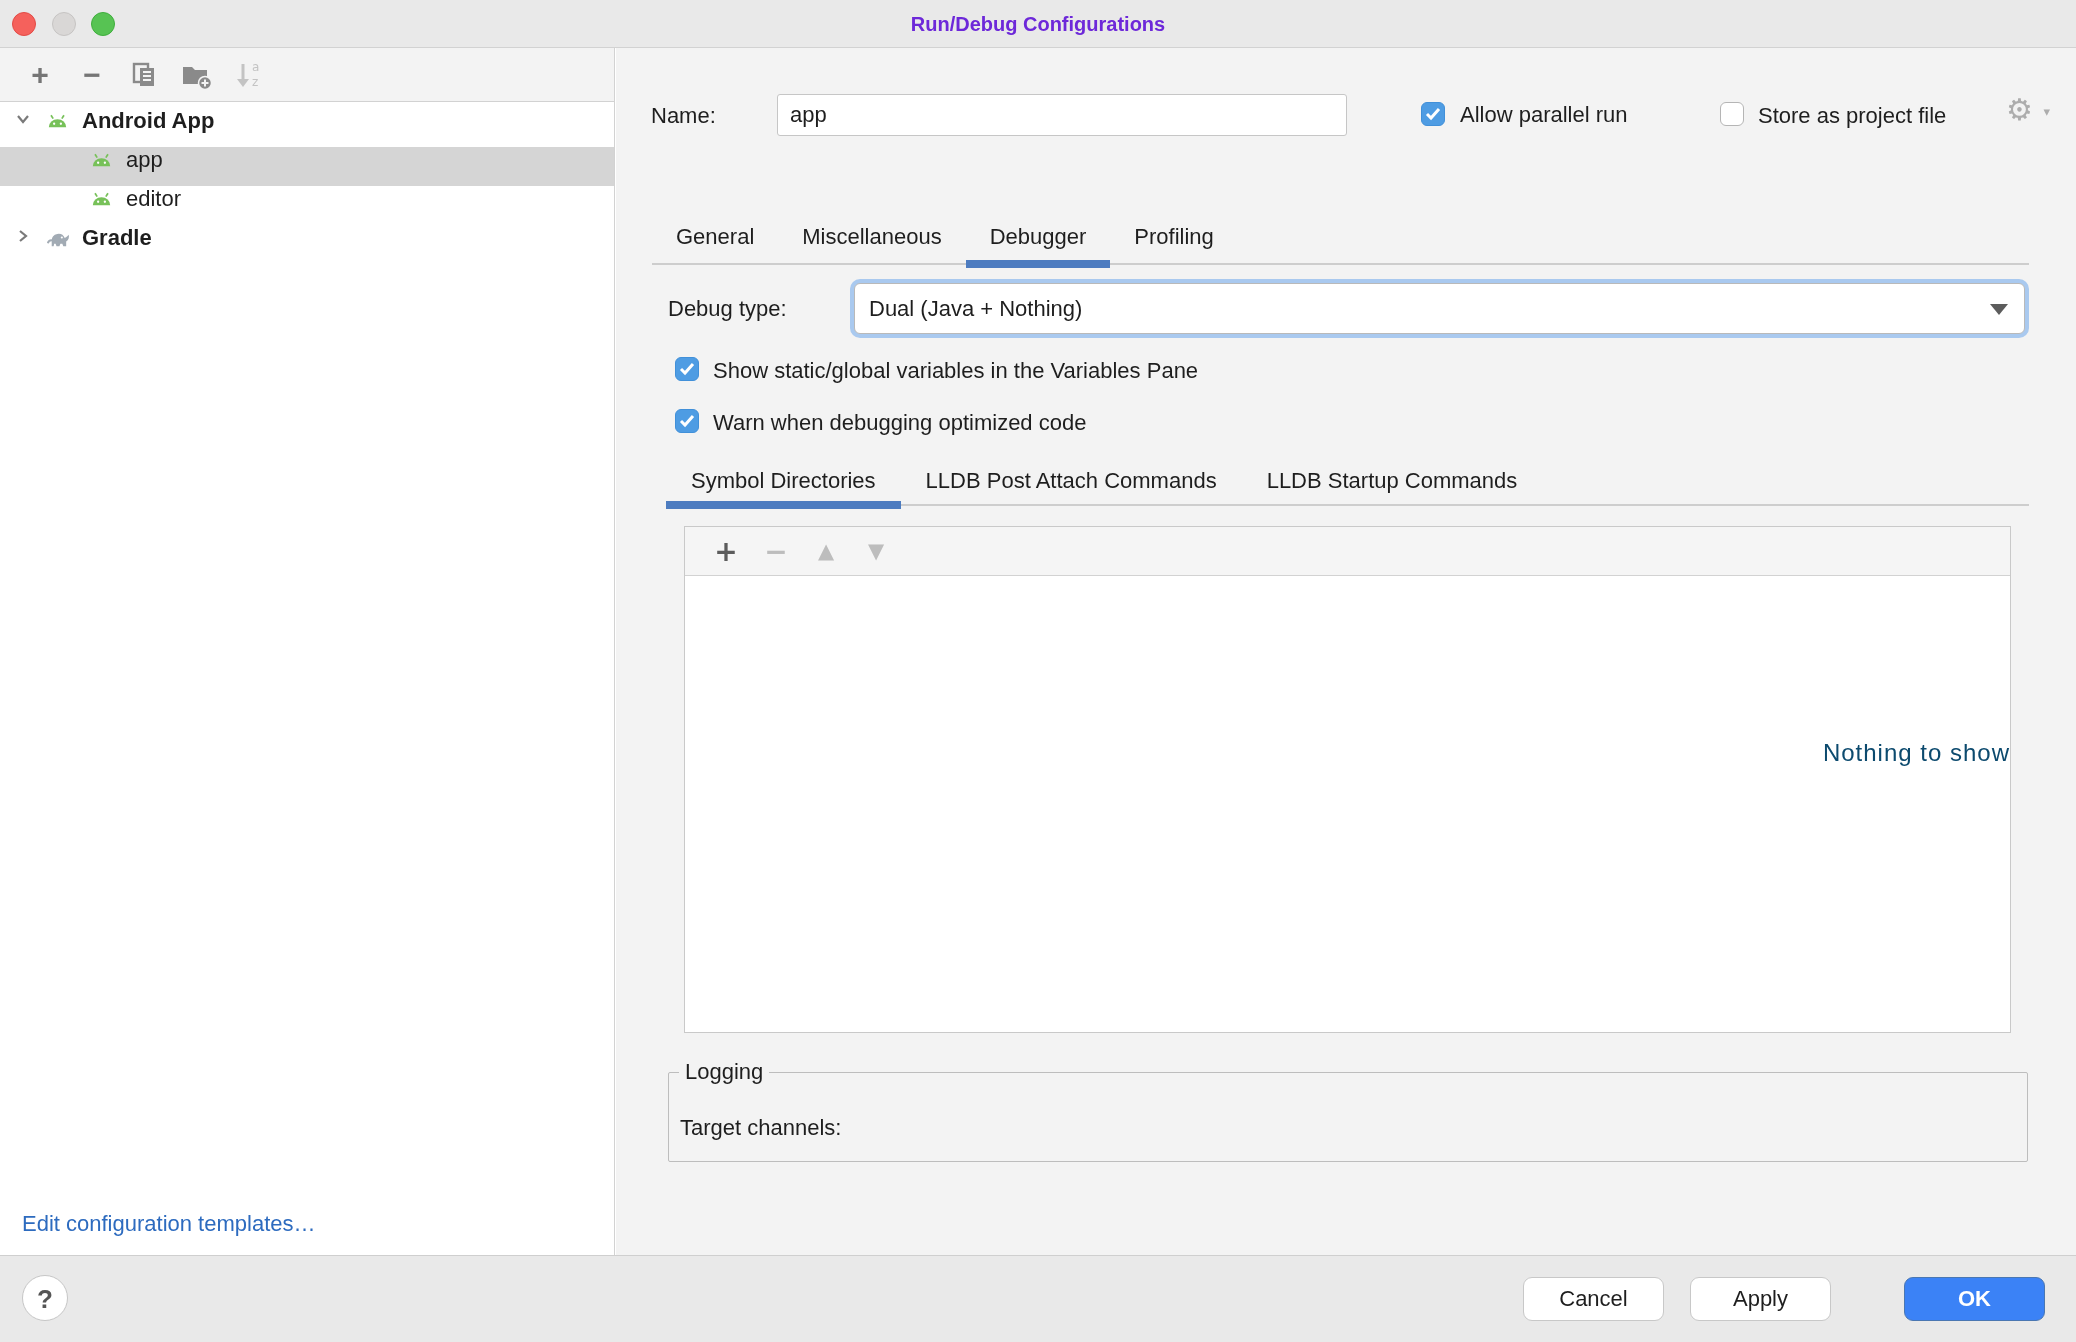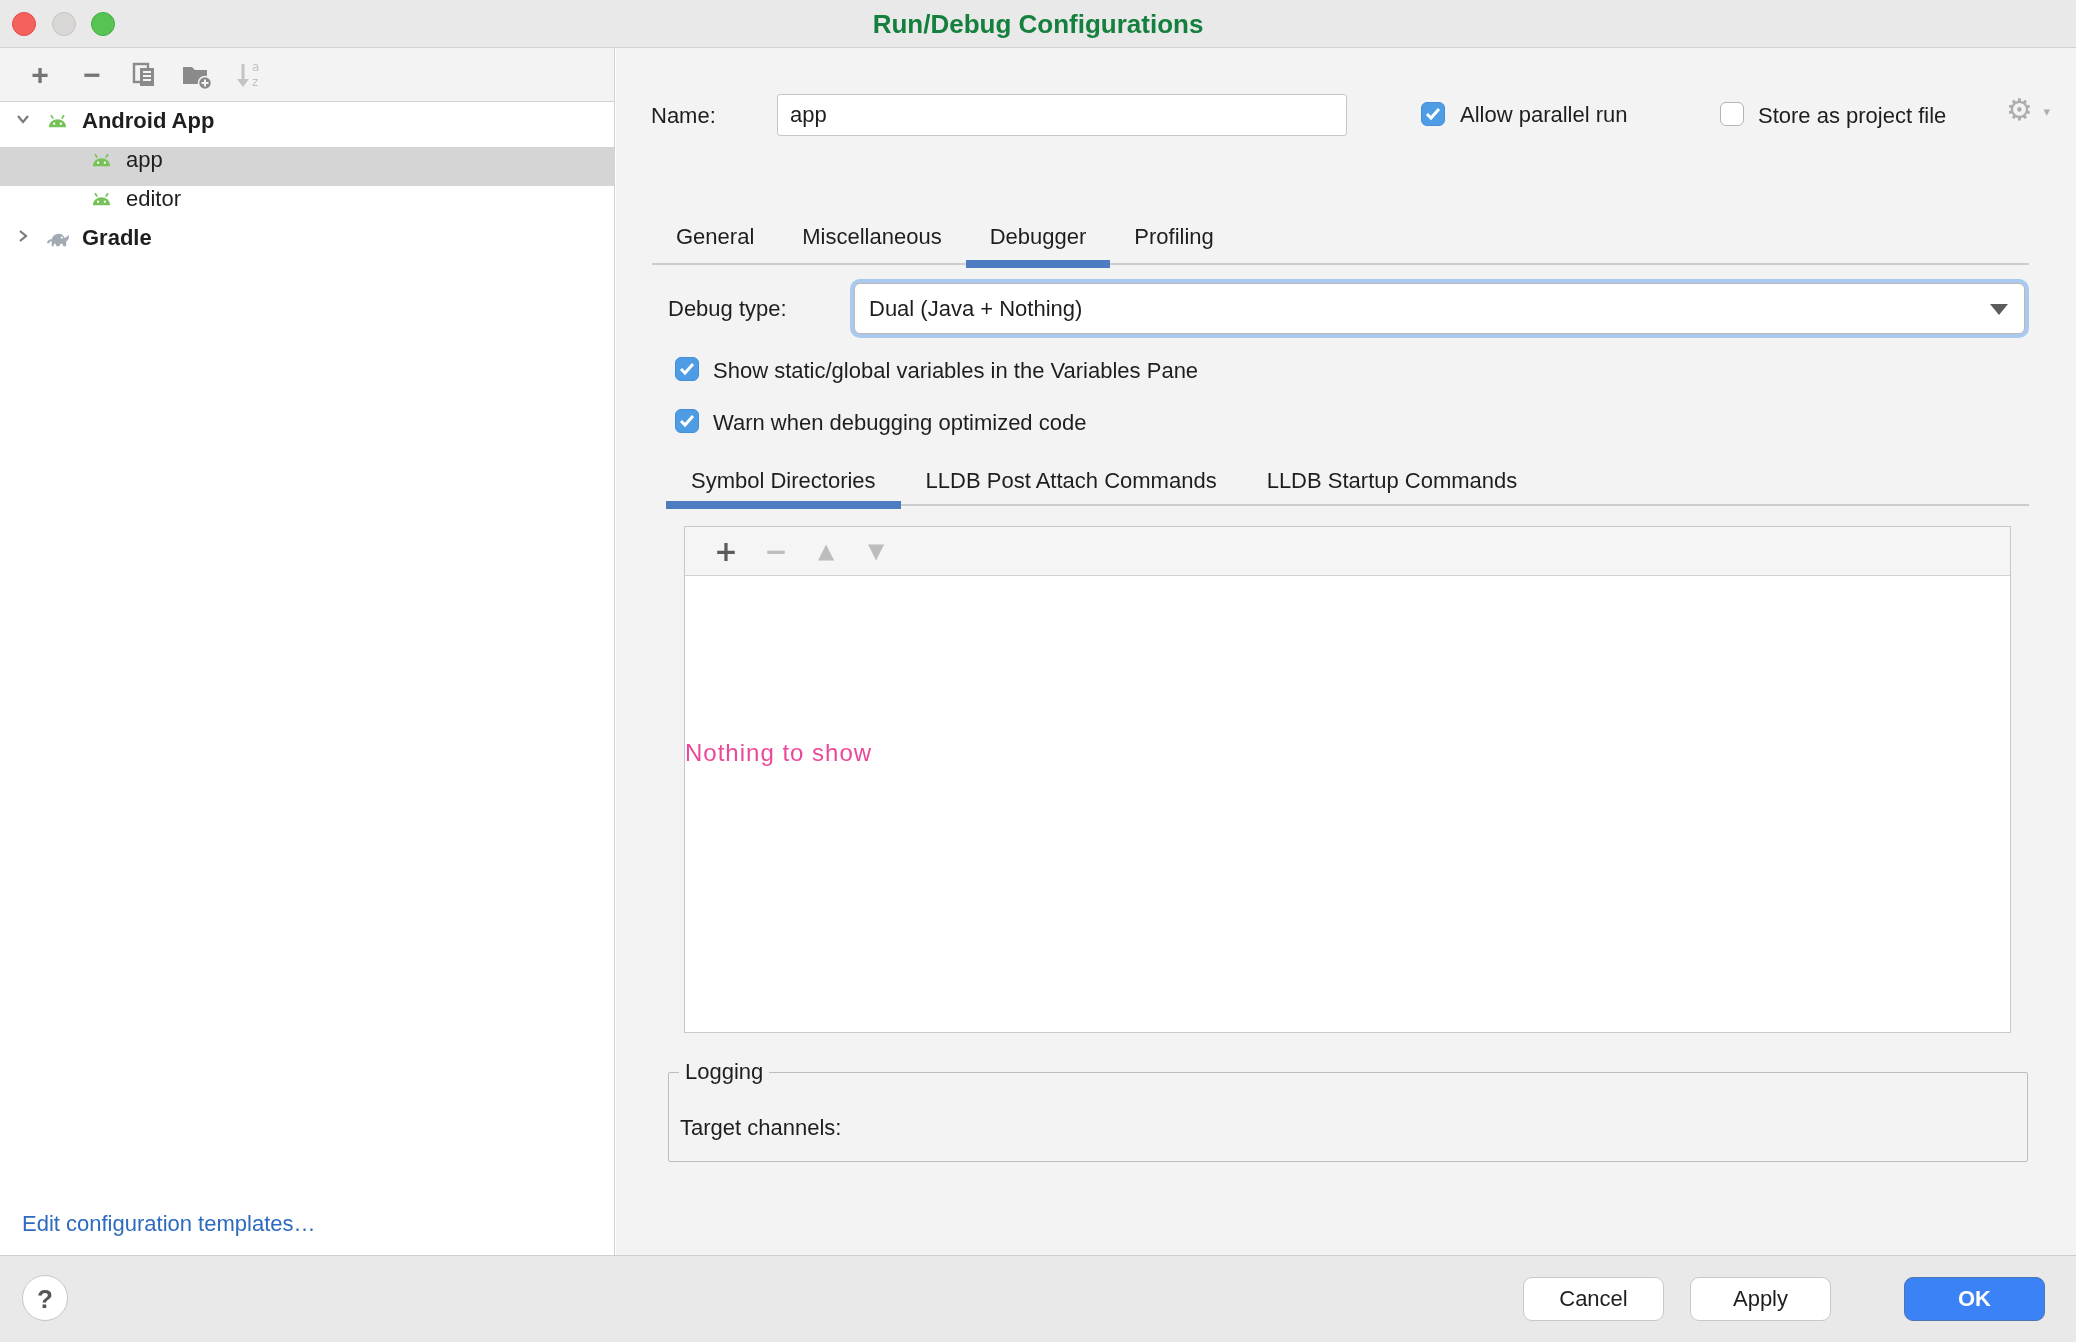--- a/index.html
+++ b/index.html
@@ -5,21 +5,21 @@
   * { margin:0; padding:0; box-sizing:border-box; }
   html,body { width:2076px; height:1342px; background:#fff; font-family:"Liberation Sans","DejaVu Sans",sans-serif; color:#1e1e1e; }
   .window { position:relative; width:2076px; height:1342px; background:#fff; overflow:hidden; }
 
   
   .titlebar { position:absolute; left:0; top:0; width:100%; height:48px; background:#e9e9e9; border-bottom:1px solid #d2d2d2; }
   .traffic { position:absolute; top:12px; width:24px; height:24px; border-radius:50%; }
   .tl-red   { left:12px;  background:#f5615c; border:1px solid #e24b46; }
   .tl-gray  { left:52px;  background:#d9d7d6; border:1px solid #c6c4c3; }
   .tl-green { left:91px;  background:#57c353; border:1px solid #3fae3d; }
-  .win-title { position:absolute; left:0; right:0; top:0; height:48px; line-height:48px; text-align:center; font-size:26px; font-weight:bold; color:#15803d; }
+  .win-title { position:absolute; left:0; right:0; top:0; height:48px; line-height:48px; text-align:center; font-size:20px; font-weight:bold; color:#6d28d9; }
 
   
   .sidebar { position:absolute; left:0; top:48px; width:615px; bottom:87px; background:#fff; border-right:1px solid #d2d2d2; }
   .side-toolbar { position:absolute; left:0; top:0; right:0; height:54px; background:#f3f3f3; border-bottom:1px solid #d2d2d2; display:flex; align-items:center; padding-left:14px; }
   .tb-btn { width:52px; height:36px; display:flex; align-items:center; justify-content:center; color:#757575; }
   .tb-btn.disabled { color:#c3c3c3; }
   .tb-glyph { font-size:30px; font-weight:bold; line-height:30px; }
 
   .tree { position:absolute; left:0; top:60px; right:0; }
   .tree-row { position:relative; height:39px; display:flex; align-items:flex-start; font-size:22px; }
@@ -71,21 +71,21 @@
 
   .cb1 { left:59px; top:309px; } .lbl-cb1 { left:97px; top:310px; }
   .cb2 { left:59px; top:361px; } .lbl-cb2 { left:97px; top:362px; }
 
   
   .panel { position:absolute; left:68px; top:478px; width:1327px; height:507px; background:#fff; border:1px solid #c9c9c9; }
   .panel-toolbar { position:absolute; left:0; top:0; right:0; height:49px; background:#f5f5f5; border-bottom:1px solid #d2d2d2; display:flex; align-items:center; padding-left:16px; }
   .pt-btn { width:50px; height:34px; display:flex; align-items:center; justify-content:center; color:#5c5c5c; font-size:28px; font-weight:bold; font-family:"DejaVu Sans",sans-serif; }
   .pt-btn.disabled { color:#bdbdbd; }
   .pt-tri { font-size:21px; }
-  .empty-text { position:absolute; left:0; right:0; top:212px; text-align:left; font-size:24px; color:#ec4899; letter-spacing:1px; }
+  .empty-text { position:absolute; left:0; right:0; top:212px; text-align:right; font-size:24px; color:#0c4a6e; letter-spacing:1px; }
 
   
   .logging { position:absolute; left:52px; top:1011px; width:1360px; height:103px; border:1px solid #bdbdbd; border-radius:2px; }
   .logging legend { font-size:22px; margin-left:10px; padding:0 6px; color:#1e1e1e; }
   .tc-label { left:11px; top:30px; position:absolute; font-size:22px; }
   .tc-input { left:243px; top:16px; width:1102px; height:41px; }
 
   
   .footer { position:absolute; left:0; bottom:0; width:100%; height:87px; background:#e9e9e9; border-top:1px solid #cfcfcf; }
   .help-btn { position:absolute; left:22px; top:19px; width:46px; height:46px; border-radius:50%; background:#fff; border:1px solid #c6c6c6; text-align:center; line-height:46px; font-size:26px; font-weight:bold; color:#555; }

